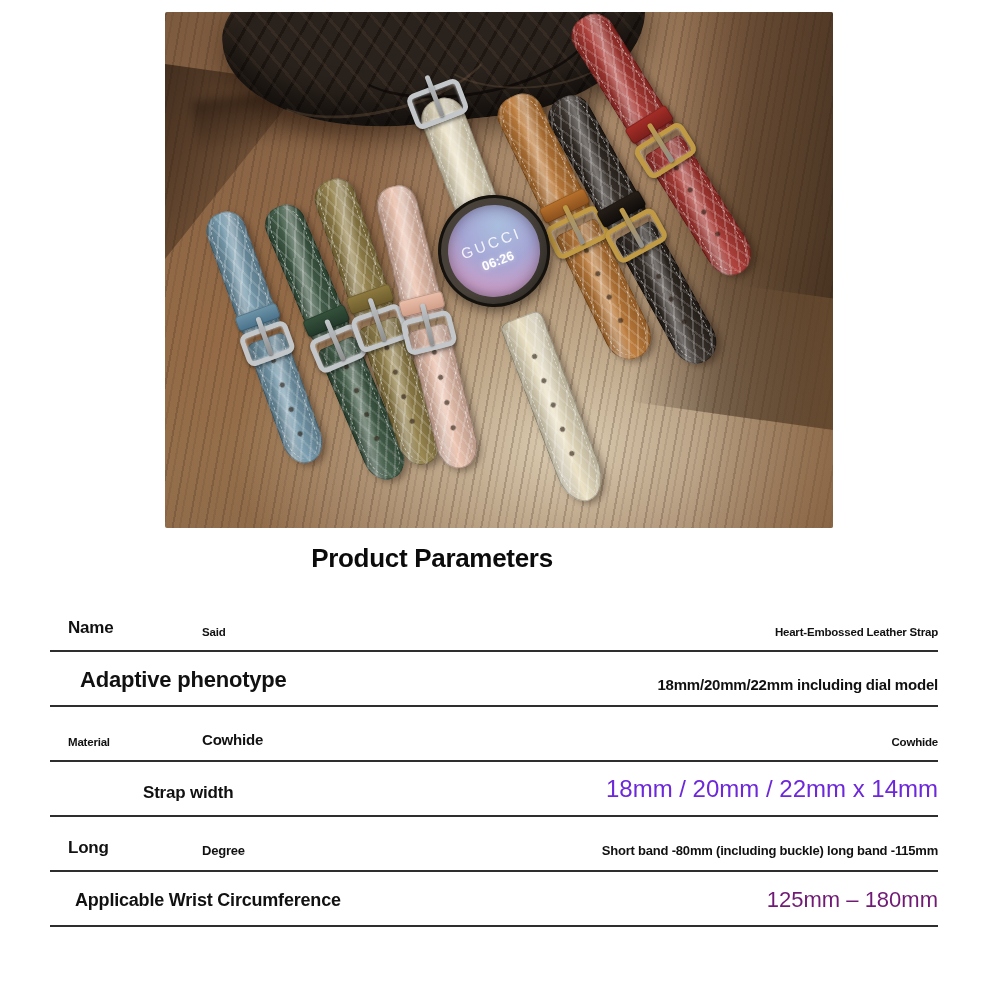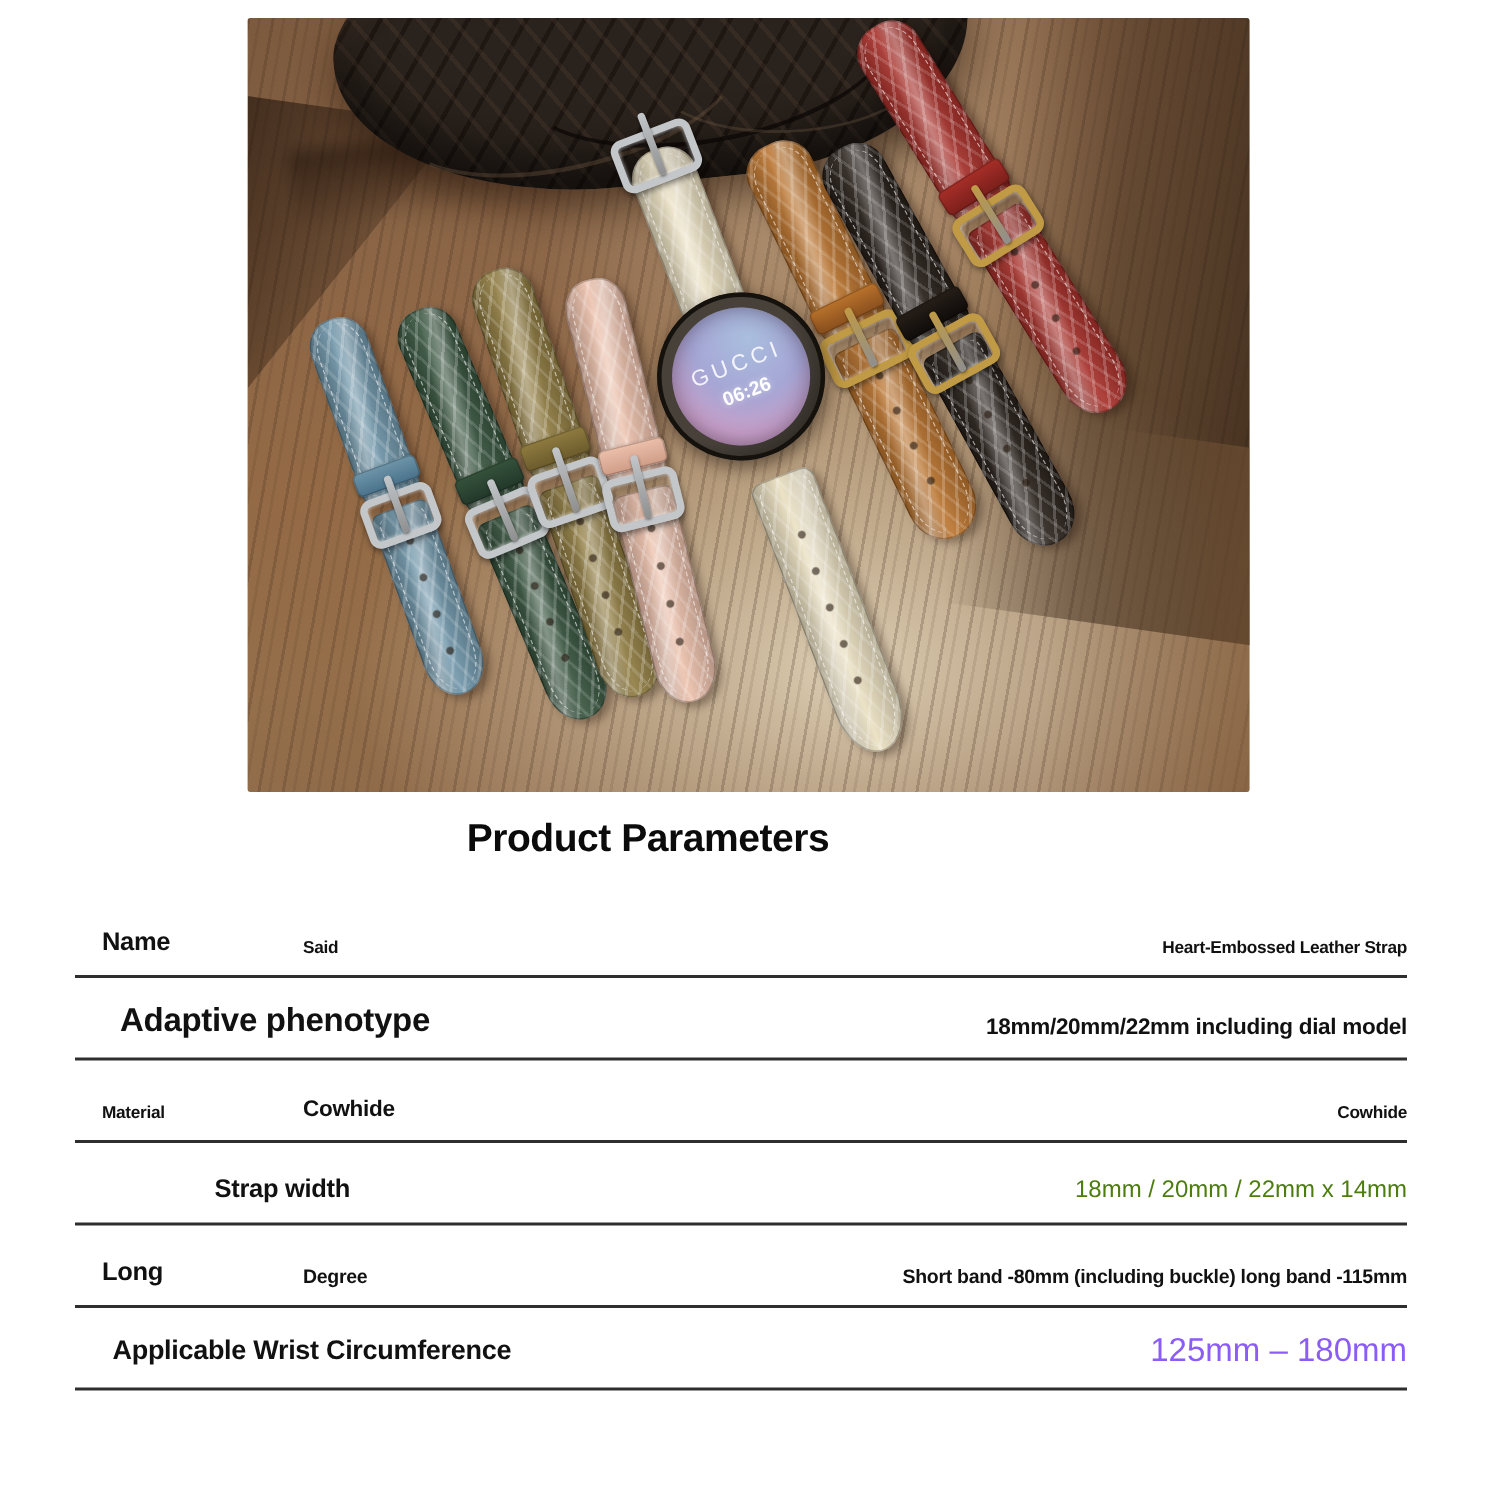--- a/index.html
+++ b/index.html
@@ -87,22 +87,22 @@
   
   .spec{position:absolute;left:50px;top:597px;width:888px;}
   .row{position:relative;height:53px;border-bottom:2px solid #2e2e2e;}
   .l1,.l2{position:absolute;bottom:12px;font-weight:700;letter-spacing:-0.2px;white-space:nowrap;}
   .l1{left:18px;}
   .l2{left:152px;}
   .val{position:absolute;right:0;bottom:12px;font-weight:700;letter-spacing:-0.2px;
        text-align:right;white-space:nowrap;}
   .fs-xs{font-size:11.5px;}  .fs-s{font-size:13px;}  .fs-m{font-size:15px;}
   .fs-l{font-size:17px;}     .fs-xl{font-size:22px;}
-  .plain-l{font-weight:400;font-size:16px;color:#4d7c0f;letter-spacing:0;}
-  .plain-xl{font-weight:400;font-size:22px;color:#8b5cf6;letter-spacing:0;}
+  .plain-l{font-weight:400;font-size:24px;color:#6d28d9;letter-spacing:0;}
+  .plain-xl{font-weight:400;font-size:22px;color:#701a75;letter-spacing:0;}
   .r2 .l1{left:30px;} .r5 .l1{left:93px;} .r7 .l1{left:25px;bottom:14px;font-size:18px;}
 </style>
 </head>
 <body>
 
 <div class="photo">
   <div class="darkR"></div>
   <div class="warmR"></div>
   <div class="underbag"></div>
   <div class="bagshadow"></div>

